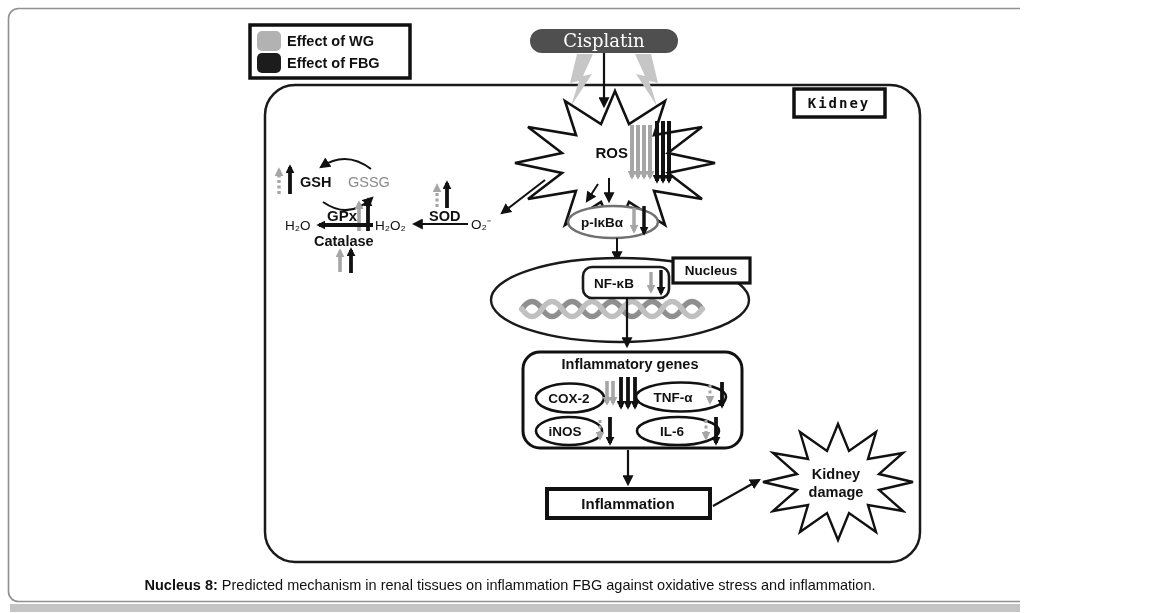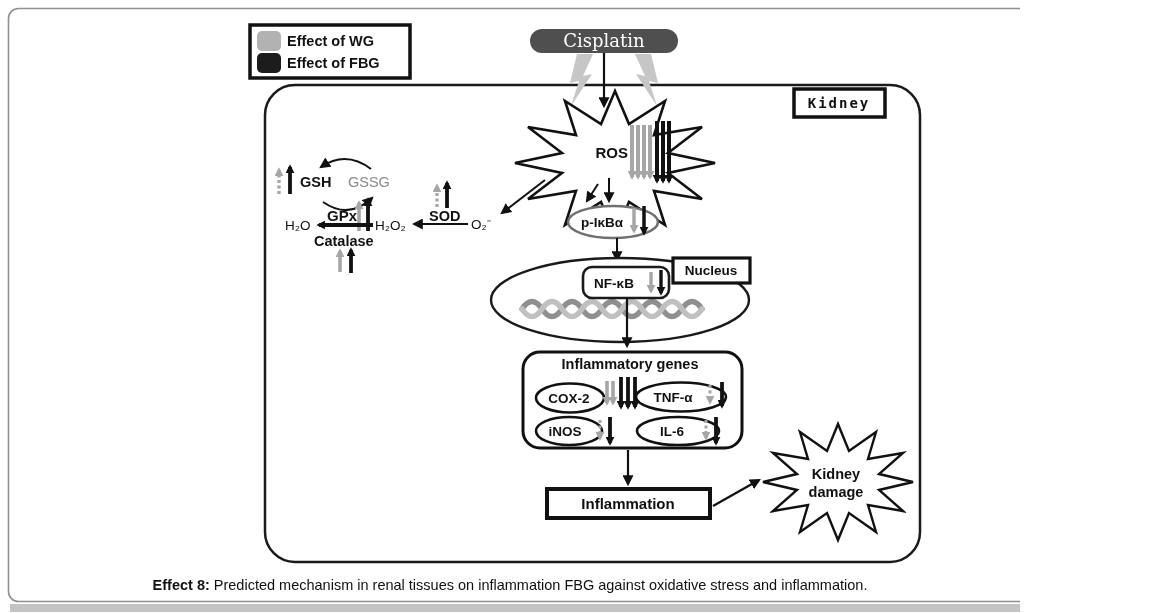--- a/index.html
+++ b/index.html
@@ -148,15 +148,15 @@
 
   <polygon points="913,482 879,490 903,511 868,505 876,532 849,513 838,540 827,513 800,532 808,505 773,511 797,490 763,482 797,474 773,453 808,459 800,432 827,451 838,424 849,451 876,432 868,459 903,453 879,474" fill="#ffffff" stroke="#111" stroke-width="2.4"></polygon>
   <text x="836" y="479" text-anchor="middle" class="t-bold">Kidney</text>
   <text x="836" y="497" text-anchor="middle" class="t-bold">damage</text>
 
   <rect x="794" y="89" width="91" height="28" fill="#ffffff" stroke="#111" stroke-width="3.5"></rect>
   <text x="839" y="108" text-anchor="middle" class="t-kidney">Kidney</text>
 </svg>
 
 <div class="caption">
-  <b>Effect 8:</b><span> Predicted mechanism in renal tissues on inflammation FBG against oxidative stress and inflammation.</span>
+  <b>Nucleus 8:</b><span> Predicted mechanism in renal tissues on inflammation FBG against oxidative stress and inflammation.</span>
 </div>
 </div>
 
 </body></html>

